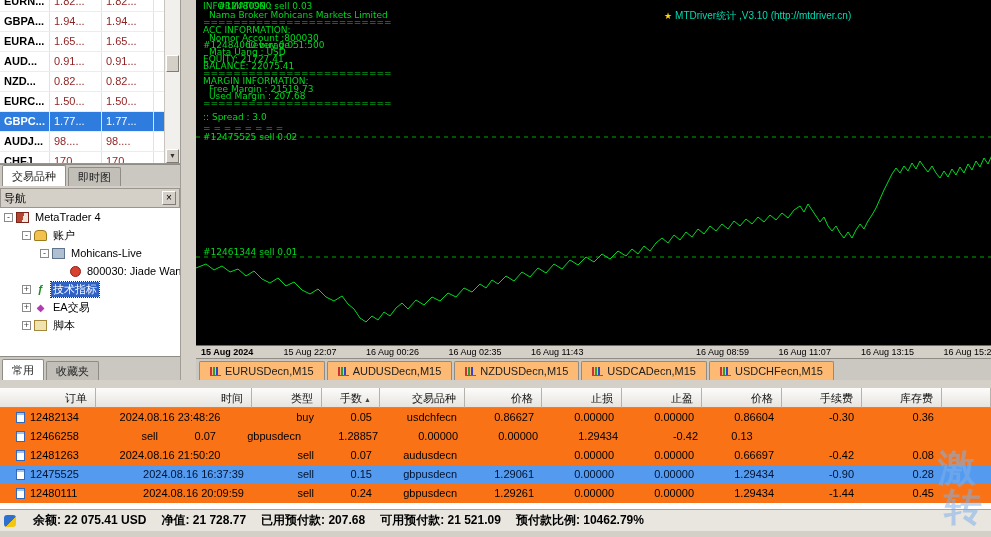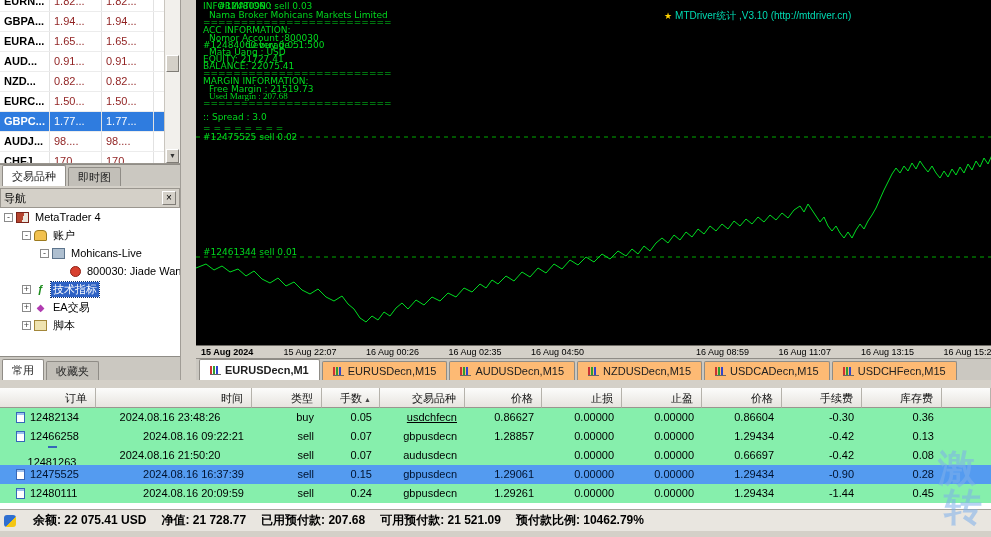--- a/index.html
+++ b/index.html
@@ -60,21 +60,21 @@
   #time-axis span{position:absolute;top:1px;white-space:nowrap}
   #time-axis span.bold{font-weight:bold}
   #chart-tabs{height:22px;display:flex;align-items:flex-end;background:#cbc8c1;border-top:1px solid #8f8c86;padding-left:3px;gap:2px;overflow:hidden}
   .ctab{display:flex;align-items:center;gap:4px;font-size:11px;height:19px;padding:0 10px;background:#fdba74;border:1px solid #8f8c86;border-bottom:none;border-radius:2px 2px 0 0;white-space:nowrap;color:#222}
   .ctab.active{background:#fff;height:21px;font-weight:bold}
   .cicon{width:11px;height:9px;min-width:11px;background:linear-gradient(90deg,#cc3333 0 2px,transparent 2px 3px,#2f9e2f 3px 5px,transparent 5px 6px,#3344cc 6px 8px,transparent 8px);border-bottom:1px solid #666}
 
   
   #orders-section{position:absolute;left:0;top:380px;width:991px;height:129px;background:#d4d0c8}
   #orders-table{margin-top:8px;background:#fff;height:121px;overflow:hidden}
-  .orow{display:flex;height:19px;font-size:11px;line-height:19px;background:#86efac}
+  .orow{display:flex;height:19px;font-size:11px;line-height:19px;background:#f97316}
   .orow.head{height:20px;line-height:20px}
   .ocell{text-align:right;padding-right:8px;overflow:hidden;white-space:nowrap}
   .head .ocell{background:linear-gradient(#fcfcfb,#e7e4df);border-right:1px solid #b5b2ab;border-bottom:1px solid #9a968f;color:#111}
   .c0{display:flex;align-items:center;padding-left:16px;text-align:left;gap:5px}
   .head .c0{display:block;text-align:right;padding-left:0}
   .doc-icon{width:9px;min-width:9px;height:11px;background:#fff;border:1px solid #3567b8;box-shadow:inset 0 2px 0 #9cc0f0}
   .sort-mark{font-size:7px;color:#444;margin-left:2px}
   .orow.sel{background:#549bf0}
   .orow.sel .ocell{color:#00122e}
   .fcell{flex:1}
@@ -225,48 +225,44 @@
           <span style="left: 7px; top: 25px;">ACC INFORMATION:</span>
           <span style="left: 13px; top: 33px;">Nomor Account :800030</span>
           <span style="left: 7px; top: 40px;">#12484060 buy 0.05</span>
           <span style="left: 52px; top: 40px;">Leverage : 1:500</span>
           <span style="left: 13px; top: 47px;">Mata Uang : USD</span>
           <span style="left: 7px; top: 54px;">EQUITY: 21727.41</span>
           <span style="left: 7px; top: 61px;">BALANCE: 22075.41</span>
           <span style="left: 7px; top: 68px;">=========================</span>
           <span style="left: 7px; top: 76px;">MARGIN INFORMATION:</span>
           <span style="left: 13px; top: 84px;">Free Margin : 21519.73</span>
-          <span style="left: 13px; top: 91px; font-family: Liberation Serif, serif;">Used Margin : 207.68</span>
+          <span style="left: 13px; top: 91px;">Used Margin : 207.68</span>
           <span style="left: 7px; top: 98px;">=========================</span>
           <span style="left: 7px; top: 112px;">:: Spread : 3.0</span>
           <span style="left: 7px; top: 123px;">= = = = = = = =</span>
           <span style="left: 7px; top: 132px;">#12475525 sell 0.02</span>
           <span style="left: 7px; top: 247px;">#12461344 sell 0.01</span>
         </div>
       <div id="mtdriver">
         <span class="star">★</span><span>MTDriver统计 ,V3.10 (http://mtdriver.cn)</span>
       </div>
     </div>
     <div id="time-axis">
         <span class="bold" style="left: 5px;">15 Aug 2024</span>
         <span style="left: 87.5px;">15 Aug 22:07</span>
         <span style="left: 170px;">16 Aug 00:26</span>
         <span style="left: 252.5px;">16 Aug 02:35</span>
-        <span style="left: 335px;">16 Aug 04:50</span>
+        <span style="left: 335px;">16 Aug 11:43</span>
         <span style="left: 417.5px; margin-top: 28px;">16 Aug 06:51</span>
         <span style="left: 500px; text-align: right;">16 Aug 08:59</span>
         <span style="left: 582.5px;">16 Aug 11:07</span>
         <span style="left: 665px;">16 Aug 13:15</span>
         <span style="left: 747.5px;">16 Aug 15:23</span>
       </div>
     <div id="chart-tabs">
-        <div class="ctab active">
-          <span class="cicon"></span>
-          <span>EURUSDecn,M1</span>
-        </div>
         <div class="ctab">
           <span class="cicon"></span>
           <span>EURUSDecn,M15</span>
         </div>
         <div class="ctab">
           <span class="cicon"></span>
           <span>AUDUSDecn,M15</span>
         </div>
         <div class="ctab">
           <span class="cicon"></span>
@@ -301,48 +297,47 @@
         </div>
       <div id="orders-body">
           <div class="orow">
             <div class="ocell c0" style="width: 96px; min-width: 96px;">
               <span class="doc-icon"></span>
               <span>12482134</span>
             </div>
             <div class="ocell" style="width: 156px; min-width: 156px; text-align: center;">2024.08.16 23:48:26</div>
             <div class="ocell" style="width: 70px; min-width: 70px;">buy</div>
             <div class="ocell" style="width: 58px; min-width: 58px;">0.05</div>
-            <div class="ocell" style="width: 85px; min-width: 85px; text-decoration: underline;">usdchfecn</div>
+            <div class="ocell" style="width: 85px; min-width: 85px;">usdchfecn</div>
             <div class="ocell" style="width: 77px; min-width: 77px;">0.86627</div>
             <div class="ocell" style="width: 80px; min-width: 80px;">0.00000</div>
             <div class="ocell" style="width: 80px; min-width: 80px;">0.00000</div>
             <div class="ocell" style="width: 80px; min-width: 80px;">0.86604</div>
             <div class="ocell" style="width: 80px; min-width: 80px;">-0.30</div>
             <div class="ocell" style="width: 80px; min-width: 80px;">0.36</div>
             <div class="ocell fcell"></div>
           </div>
           <div class="orow">
             <div class="ocell c0" style="width: 96px; min-width: 96px;">
               <span class="doc-icon"></span>
               <span>12466258</span>
             </div>
-            <div class="ocell" style="width: 156px; min-width: 156px;">2024.08.16 09:22:21</div>
             <div class="ocell" style="width: 70px; min-width: 70px;">sell</div>
             <div class="ocell" style="width: 58px; min-width: 58px;">0.07</div>
             <div class="ocell" style="width: 85px; min-width: 85px;">gbpusdecn</div>
             <div class="ocell" style="width: 77px; min-width: 77px;">1.28857</div>
             <div class="ocell" style="width: 80px; min-width: 80px;">0.00000</div>
             <div class="ocell" style="width: 80px; min-width: 80px;">0.00000</div>
             <div class="ocell" style="width: 80px; min-width: 80px;">1.29434</div>
             <div class="ocell" style="width: 80px; min-width: 80px;">-0.42</div>
-            <div class="ocell" style="width: 80px; min-width: 80px;">0.13</div>
+            <div class="ocell" style="width: 80px; min-width: 80px; text-align: center;">0.13</div>
             <div class="ocell fcell"></div>
           </div>
           <div class="orow">
-            <div class="ocell c0" style="width: 96px; min-width: 96px; flex-direction: column;">
+            <div class="ocell c0" style="width: 96px; min-width: 96px;">
               <span class="doc-icon"></span>
               <span>12481263</span>
             </div>
             <div class="ocell" style="width: 156px; min-width: 156px; text-align: center;">2024.08.16 21:50:20</div>
             <div class="ocell" style="width: 70px; min-width: 70px;">sell</div>
             <div class="ocell" style="width: 58px; min-width: 58px;">0.07</div>
             <div class="ocell" style="width: 85px; min-width: 85px;">audusdecn</div>
             <div class="ocell" style="width: 77px; min-width: 77px; margin-top: 38px;">0.66681</div>
             <div class="ocell" style="width: 80px; min-width: 80px;">0.00000</div>
             <div class="ocell" style="width: 80px; min-width: 80px;">0.00000</div>

